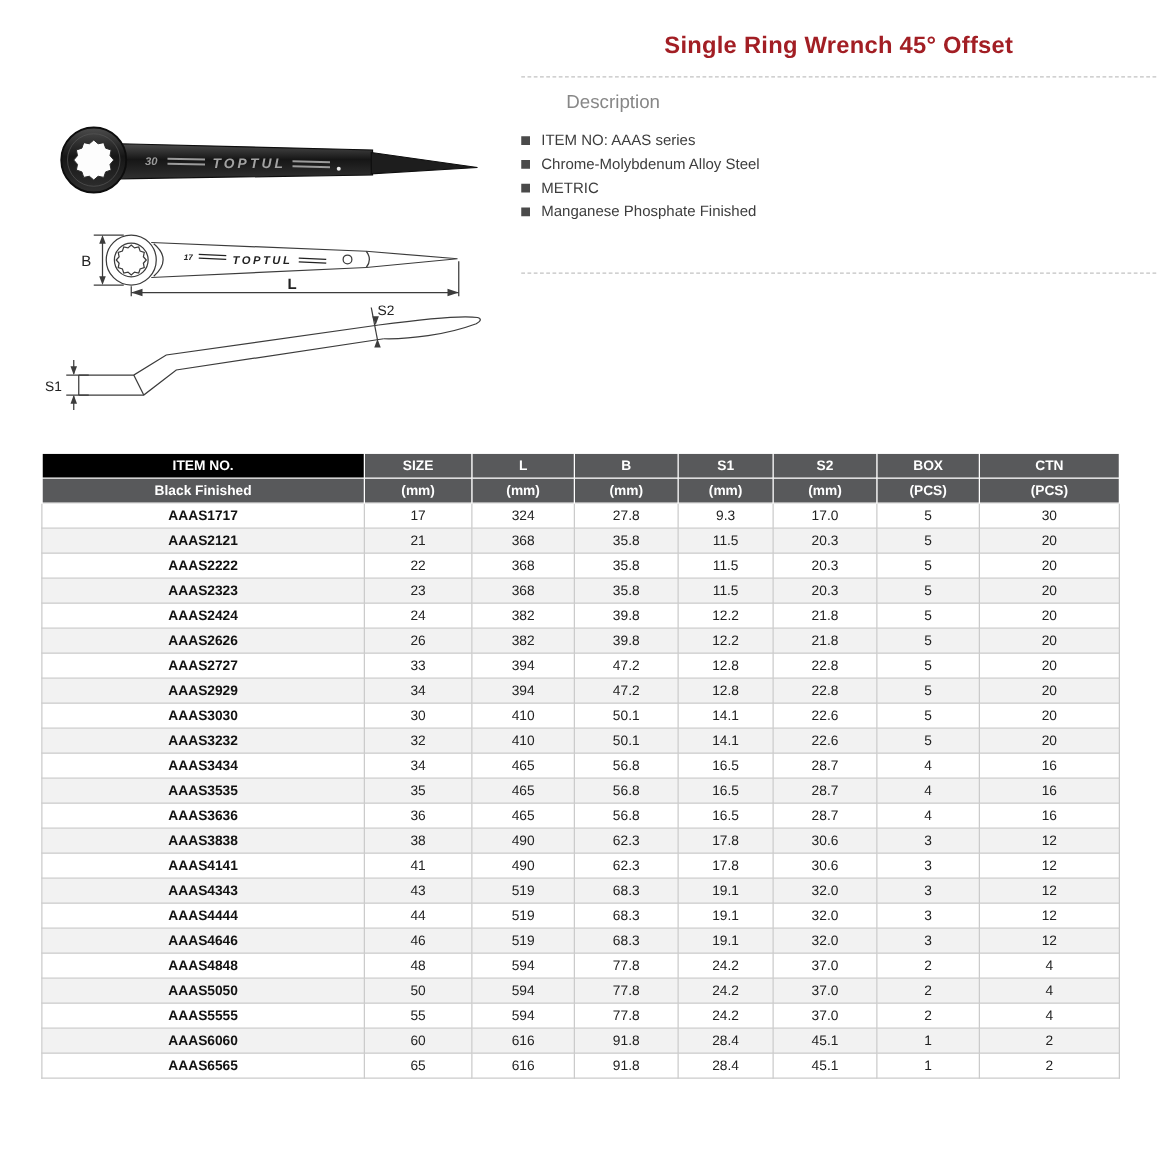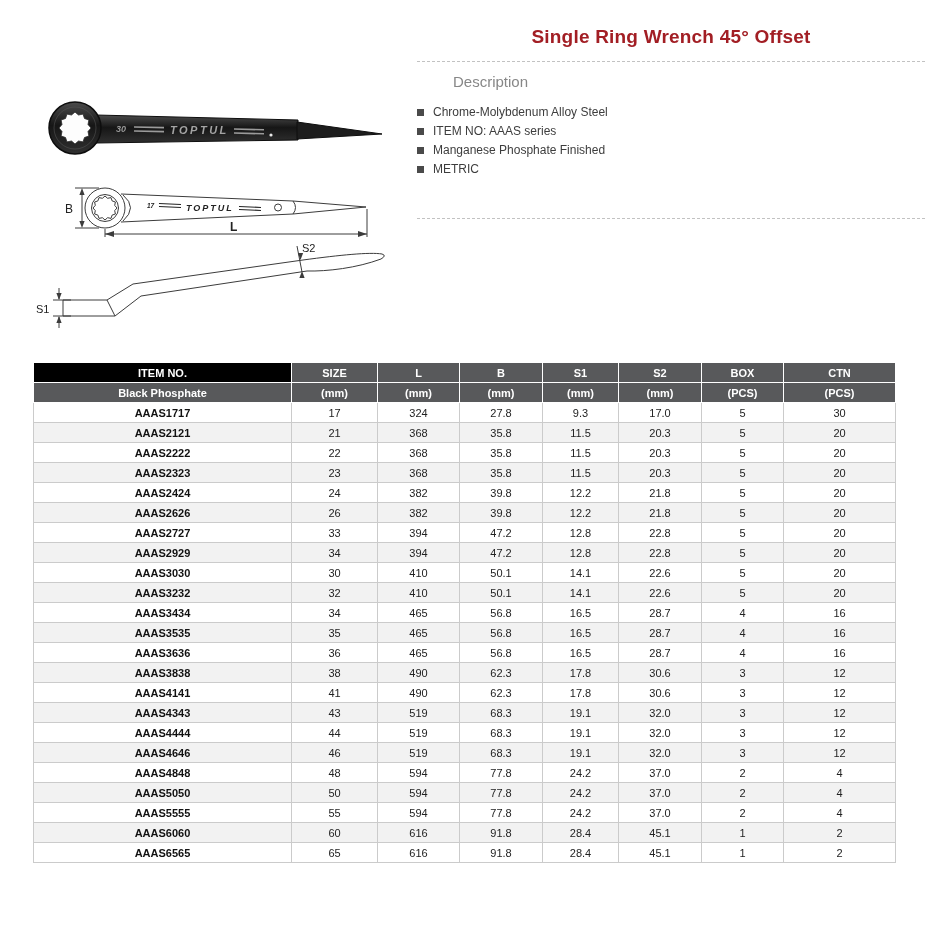--- a/index.html
+++ b/index.html
@@ -156,24 +156,24 @@
     <path class="arr" d="M267,31 l-2.6,7 h5.2 z"></path>
     <text class="dimtxt" x="267" y="12" font-size="11">S2</text>
   </g>
 </svg>
 
 <div class="info">
   <h1>Single Ring Wrench 45° Offset</h1>
   <hr class="hr-dashed hr1">
   <div class="desc-heading">Description</div>
   <ul class="desc-list">
+    <li><span class="sq"></span><span>ITEM NO: AAAS series</span></li>
     <li><span class="sq"></span><span>Chrome-Molybdenum Alloy Steel</span></li>
-    <li><span class="sq"></span><span>ITEM NO: AAAS series</span></li>
+    <li><span class="sq"></span><span>METRIC</span></li>
     <li><span class="sq"></span><span>Manganese Phosphate Finished</span></li>
-    <li><span class="sq"></span><span>METRIC</span></li>
   </ul>
   <hr class="hr-dashed hr2">
 </div>
 
 <div class="spec-wrap">
   <table class="spec">
     <colgroup>
       <col style="width:258px">
         <col style="width:86px">
         <col style="width:82px">
@@ -188,21 +188,21 @@
         <th class="item-black">ITEM NO.</th>
         <th>SIZE</th>
         <th>L</th>
         <th>B</th>
         <th>S1</th>
         <th>S2</th>
         <th>BOX</th>
         <th>CTN</th>
       </tr>
       <tr>
-        <th>Black Phosphate</th>
+        <th>Black Finished</th>
         <th>(mm)</th>
         <th>(mm)</th>
         <th>(mm)</th>
         <th>(mm)</th>
         <th>(mm)</th>
         <th>(PCS)</th>
         <th>(PCS)</th>
       </tr>
     </thead>
     <tbody>

